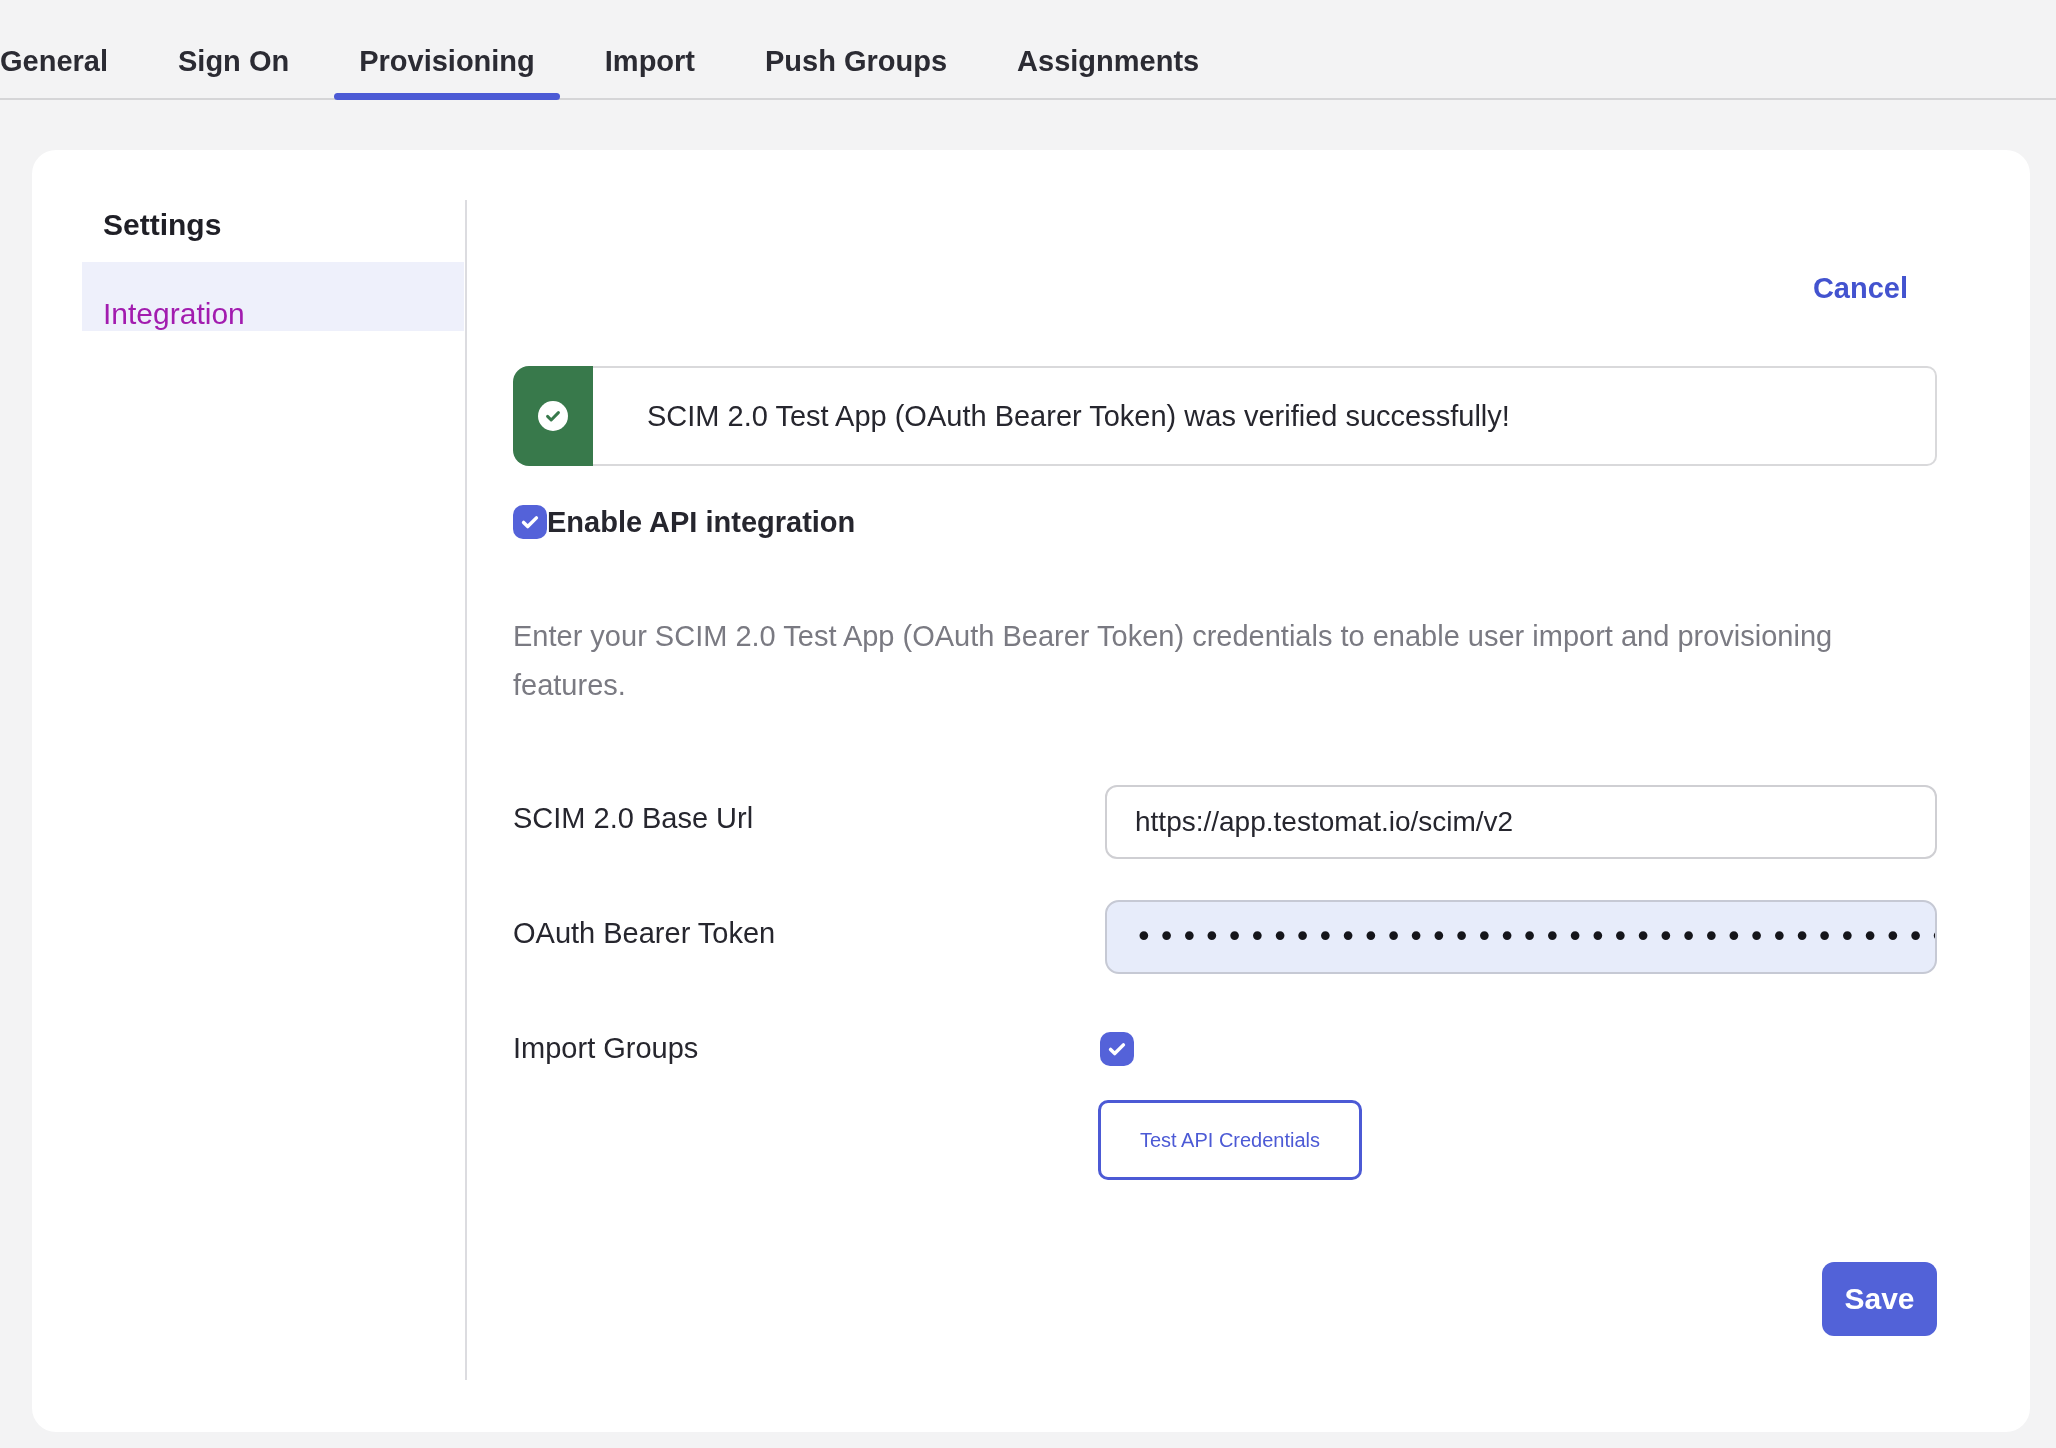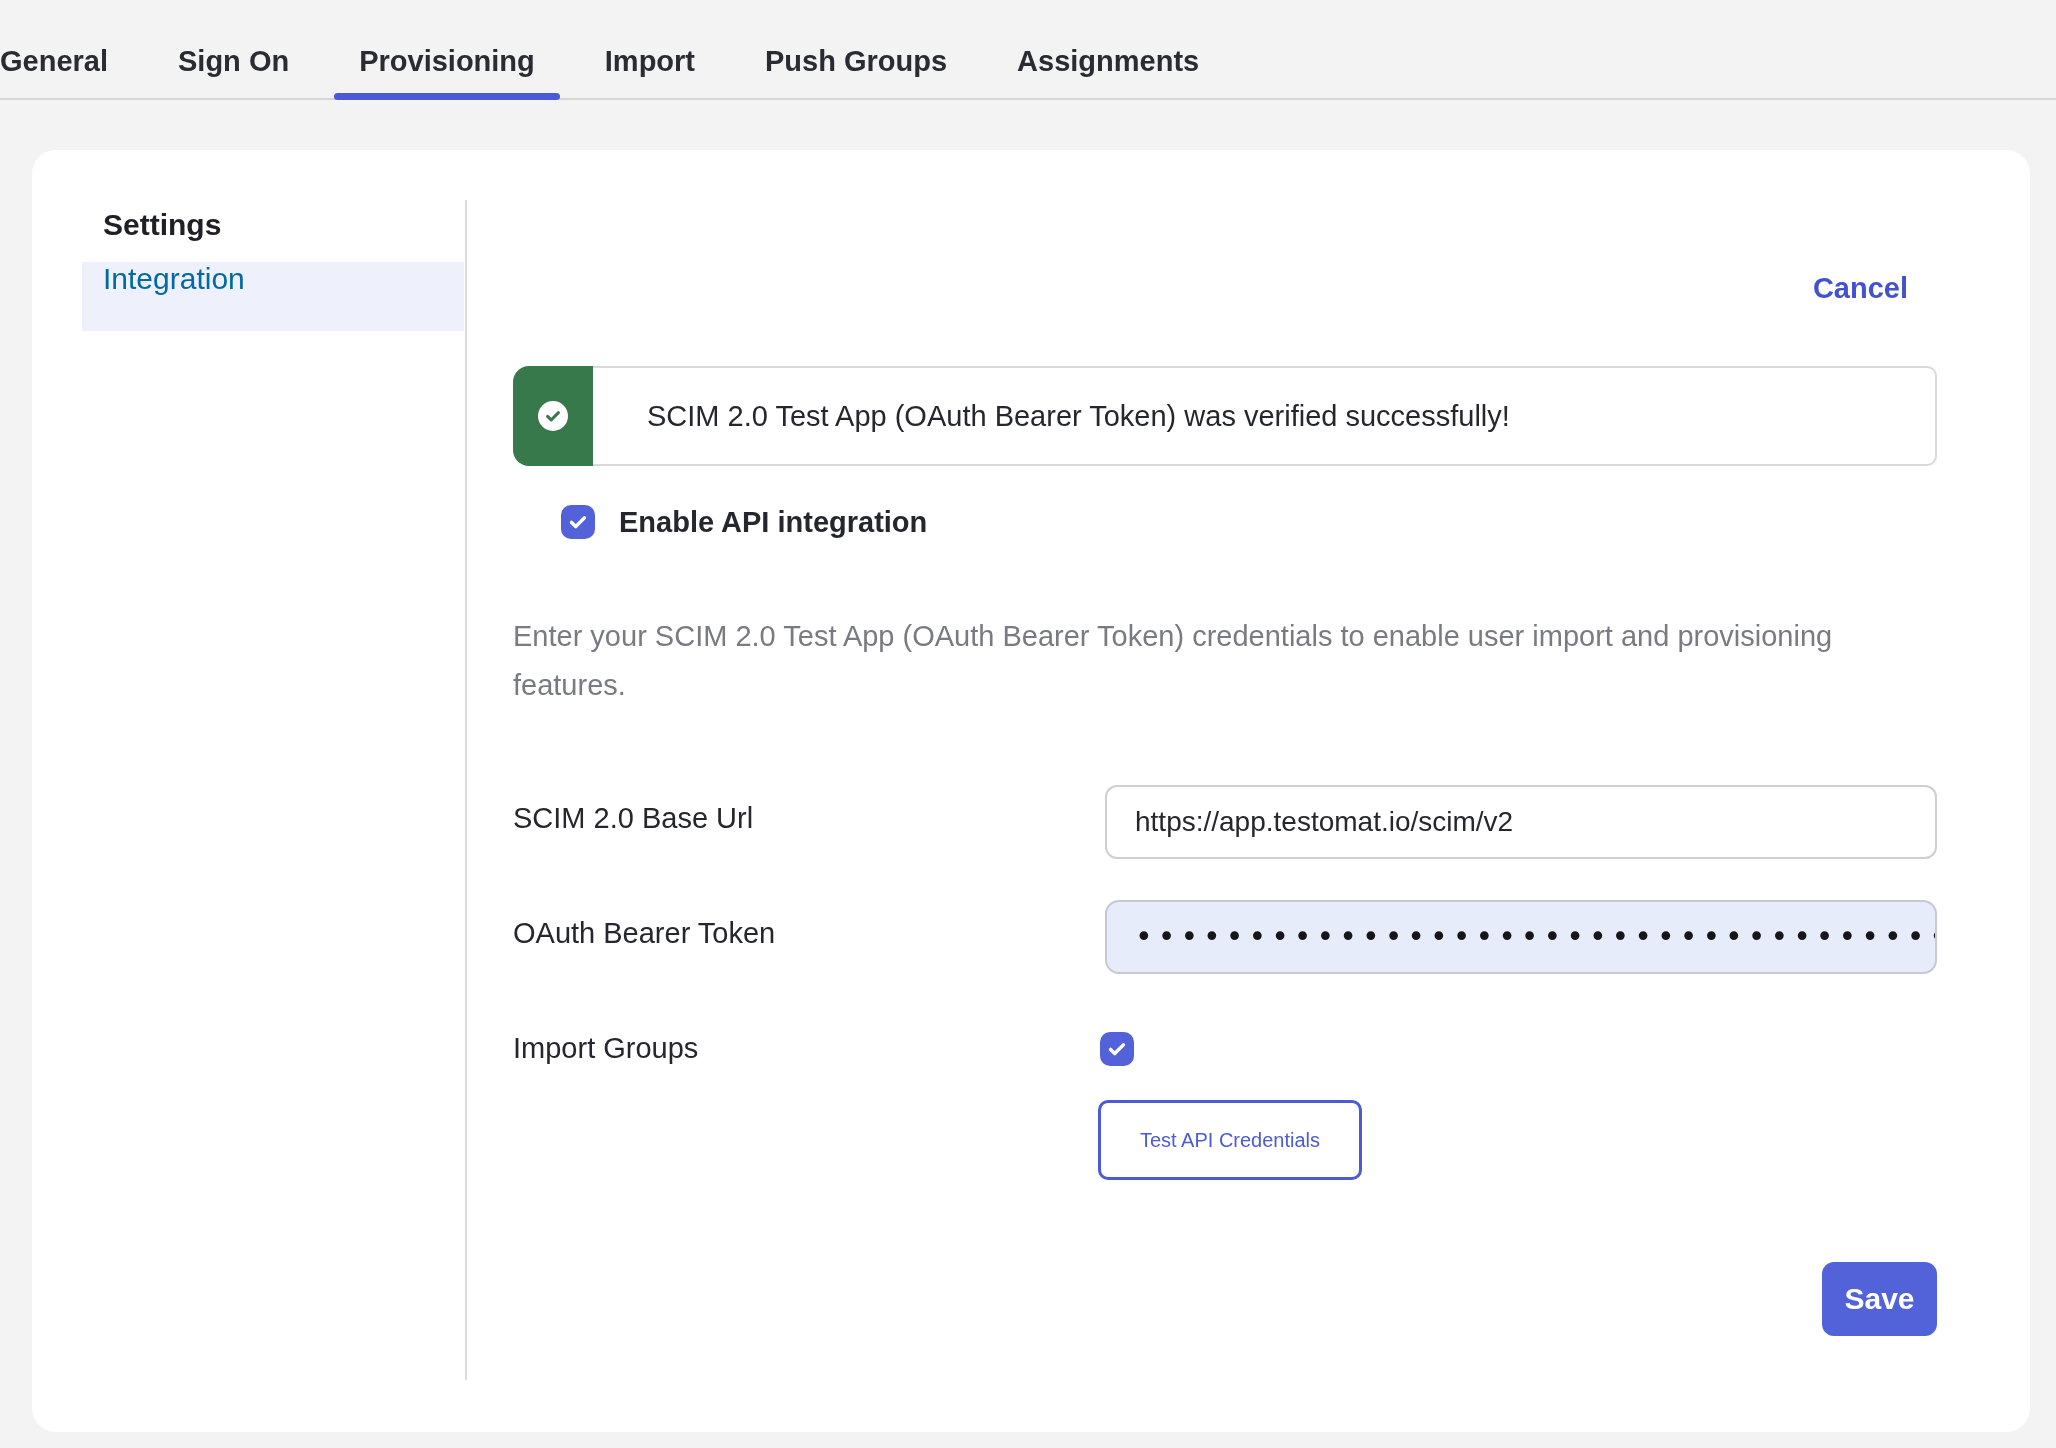--- a/index.html
+++ b/index.html
@@ -48,22 +48,22 @@
     position:absolute;left:32px;top:150px;width:1998px;height:1282px;
     background:#ffffff;border-radius:24px;
   }
   .sidebar-heading{
     position:absolute;left:71px;top:58px;
     font-size:30px;font-weight:600;color:#1f1f26;
   }
   .sidebar-item{
     position:absolute;left:50px;top:112px;width:382px;height:69px;
     background:var(--selected-bg);
-    display:flex;align-items:flex-start;padding-left:21px;
-    font-size:30px;color:#0369a1;cursor:pointer;
+    display:flex;align-items:flex-end;padding-left:21px;
+    font-size:30px;color:#a21caf;cursor:pointer;
   }
   .v-divider{
     position:absolute;left:433px;top:50px;width:2px;height:1180px;
     background:var(--divider);
   }
   
   .cancel-link{
     position:absolute;top:122px;right:122px;
     font-size:29px;font-weight:700;color:#4353cf;cursor:pointer;
   }
@@ -82,21 +82,21 @@
   }
   .banner-msg{
     flex:1;background:#ffffff;
     border:2px solid #d9d9db;border-left:none;
     border-radius:0 10px 10px 0;
     display:flex;align-items:center;padding-left:54px;
     font-size:29px;color:var(--text-dark);
   }
   .check-row{
     position:absolute;left:481px;top:355px;
-    display:flex;align-items:center;gap:24px;margin-left:48px;
+    display:flex;align-items:center;
   }
   .checkbox{
     width:34px;height:34px;border-radius:10px;background:var(--checkbox-blue);
     display:flex;align-items:center;justify-content:center;cursor:pointer;flex:none;
   }
   .check-row .label{font-size:29px;font-weight:700;color:var(--text-dark);}
   .description{
     position:absolute;left:481px;top:462px;width:1424px;
     font-size:29px;line-height:49px;color:var(--text-gray);
   }

